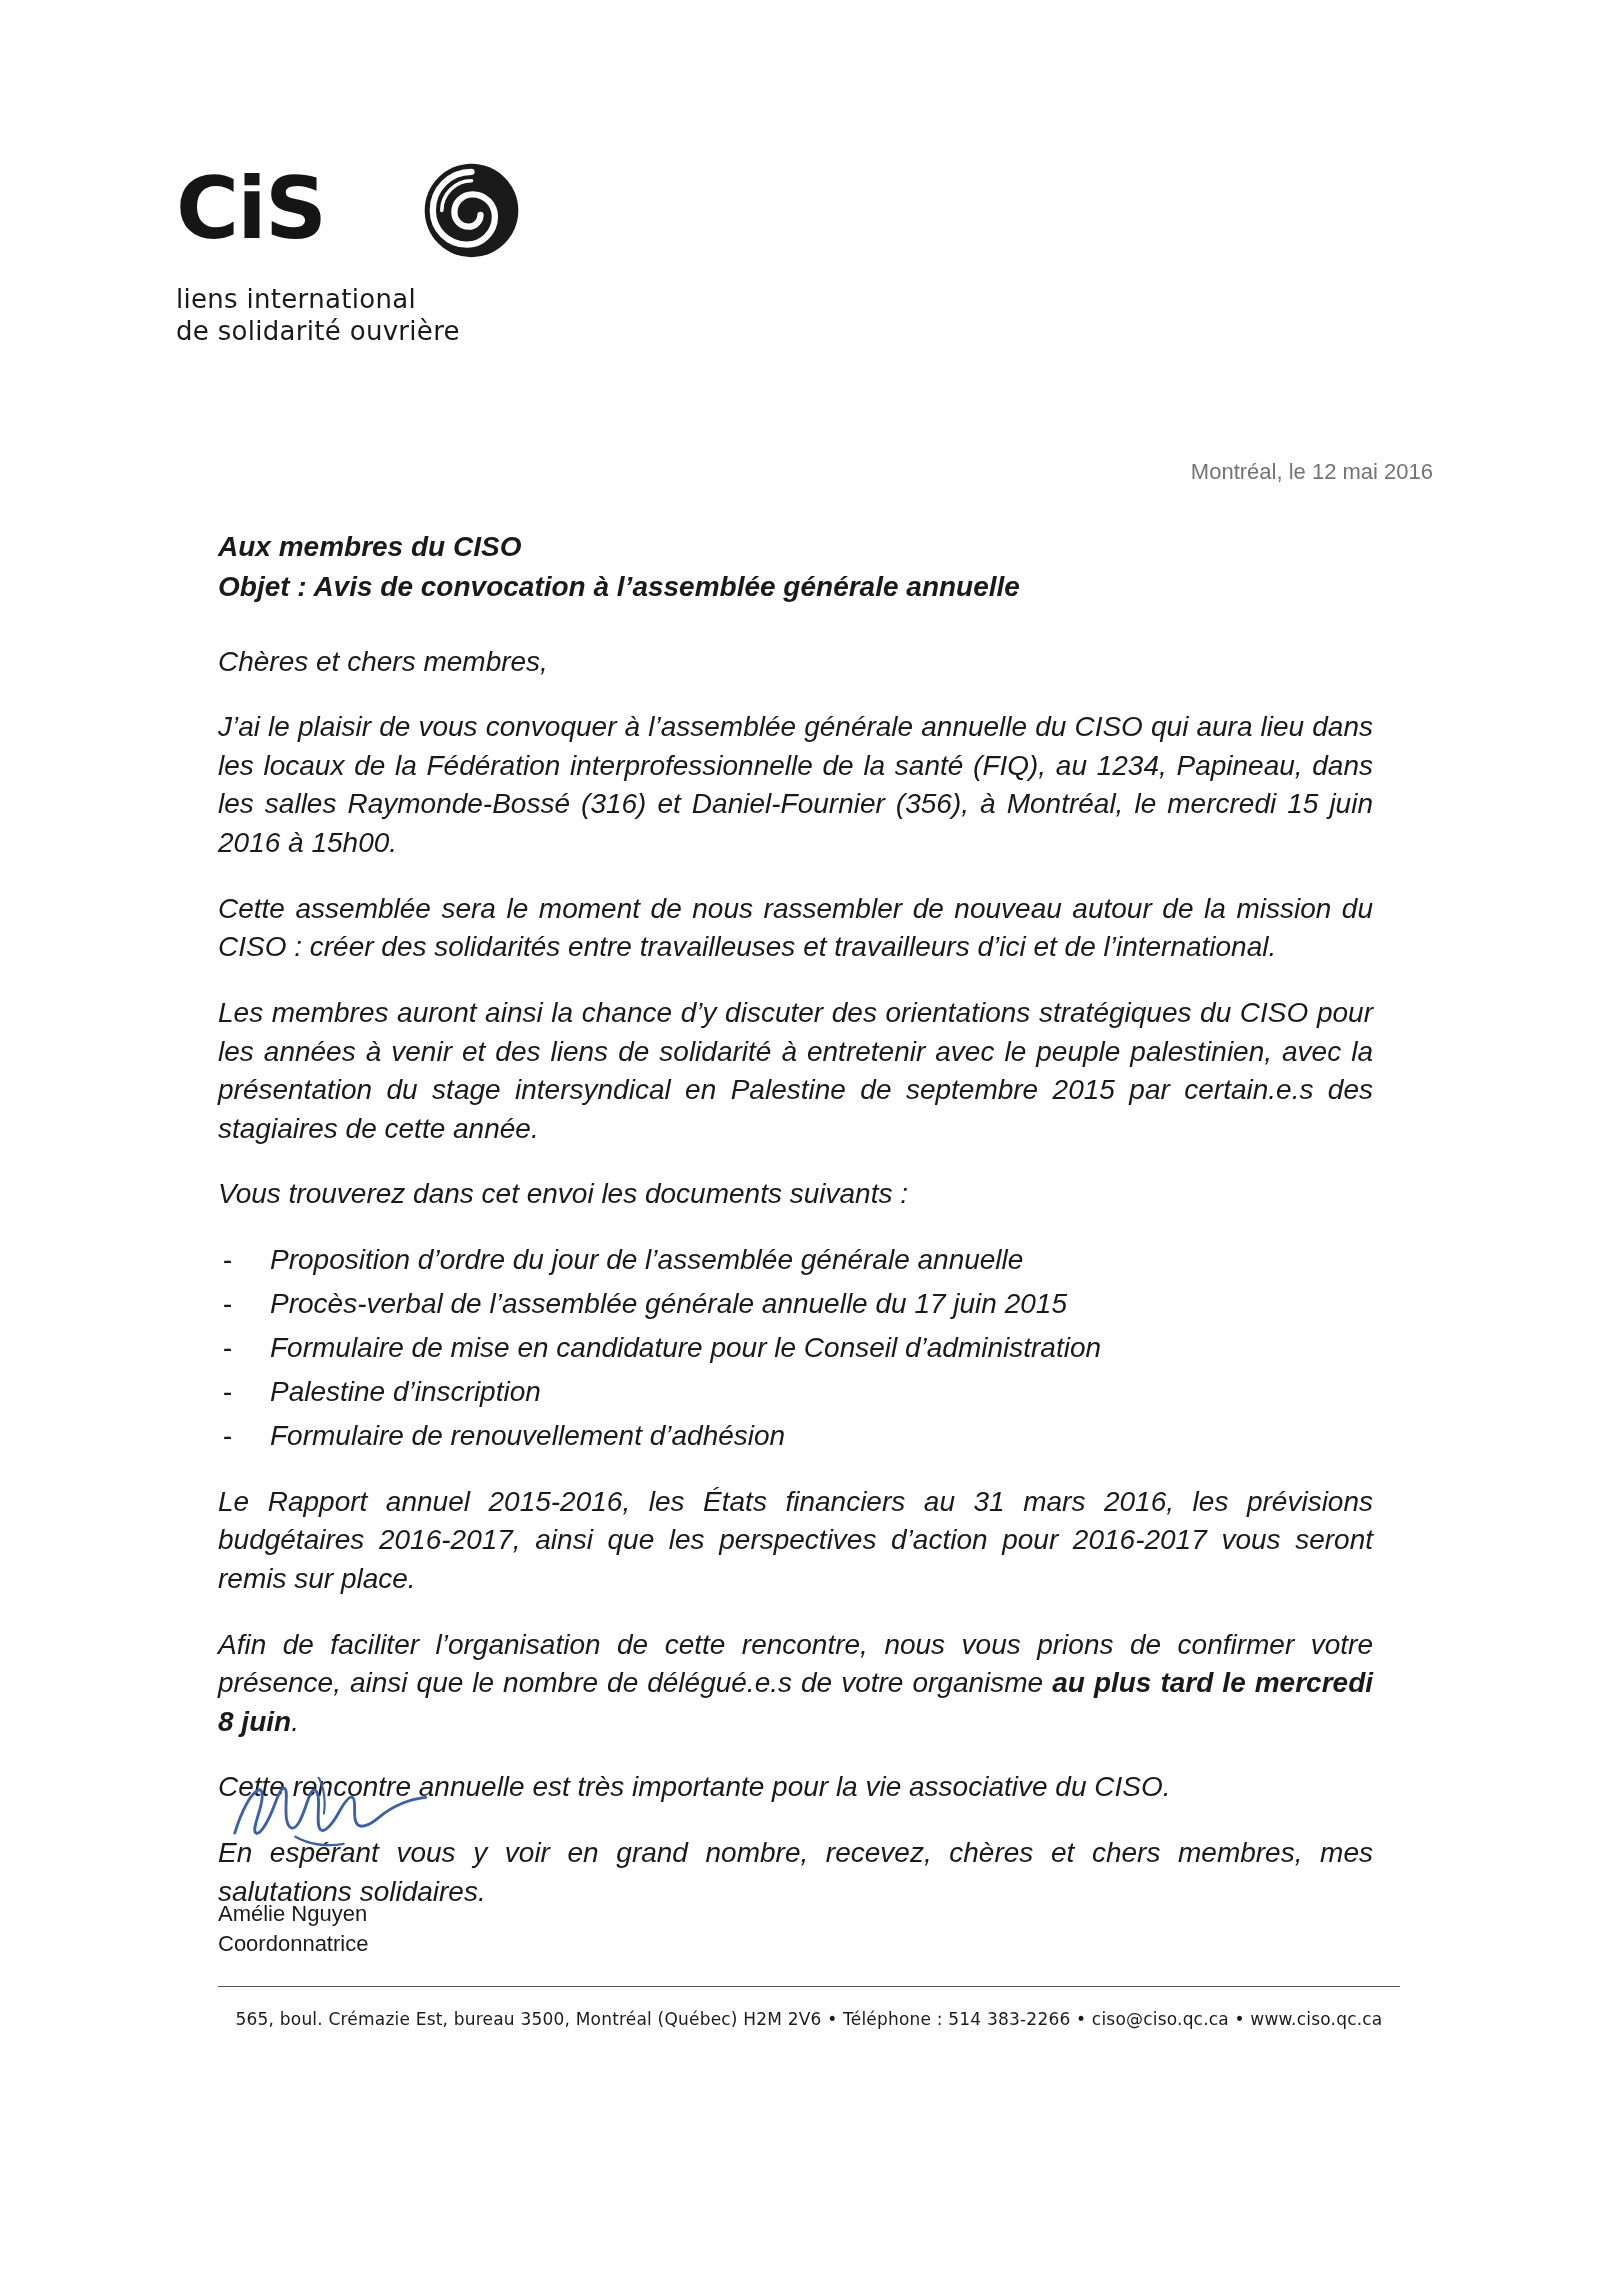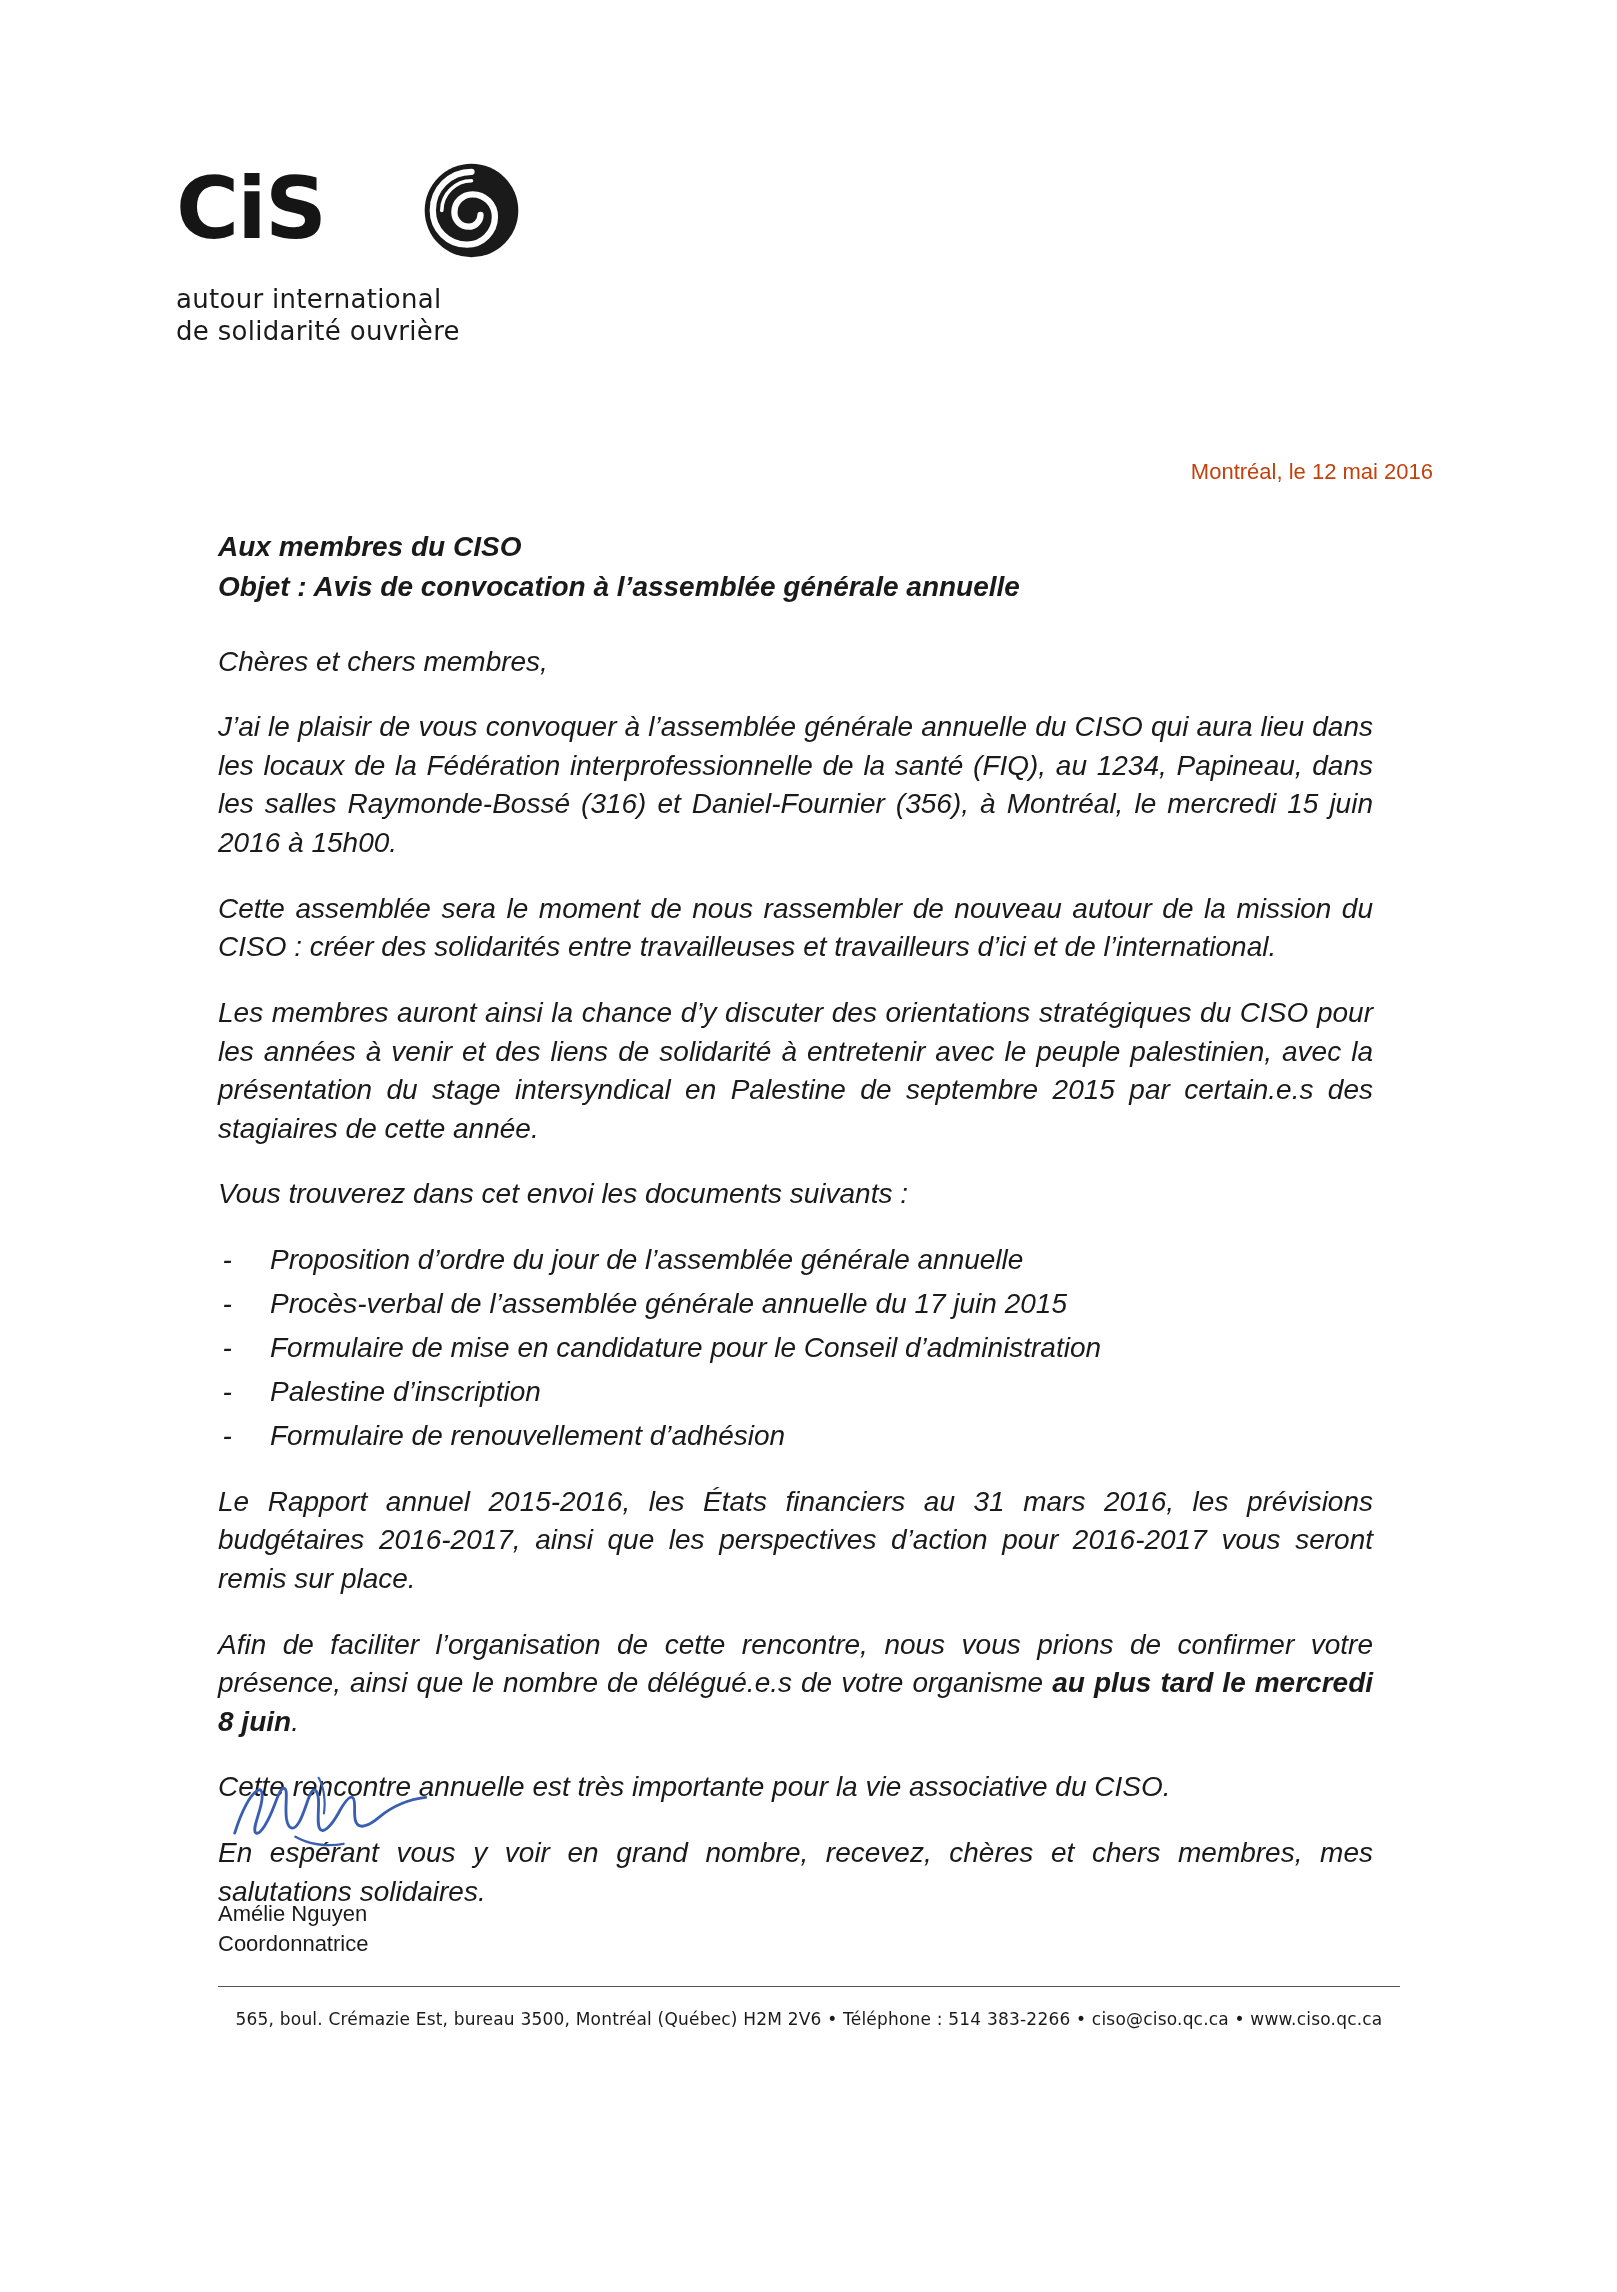--- a/index.html
+++ b/index.html
@@ -60,21 +60,21 @@
     margin-top: 5.4px;
     letter-spacing: 0.3px;
   }
 
   
   .date-line {
     position: absolute;
     right: 184px;
     top: 459px;
     font-size: 22px;
-    color: #c2410c;
+    color: #737373;
   }
   .content {
     position: absolute;
     left: 218px;
     top: 527px;
     width: 1155px;
     font-size: 28px;
     line-height: 1.38;
     color: #1a1a1a;
     text-align: justify;
@@ -159,21 +159,21 @@
   <div class="logo-block">
     <div class="logo-mark">
       <div class="logo-word">CiS</div>
       <svg class="logo-swirl" viewBox="0 0 110 110">
         <circle cx="55" cy="55" r="52" fill="#1a1a1a"></circle>
         <path d="M55 12 C31 12 12 31 12 55 C12 76 29 93 50 93 C67 93 81 79 81 62 C81 48 70 37 56 37 C45 37 36 46 36 57 C36 66 43 73 52 73 C59 73 65 67 65 60" fill="none" stroke="#ffffff" stroke-width="7" stroke-linecap="round"></path>
         <path d="M55 22 C37 22 22 37 22 55" fill="none" stroke="#ffffff" stroke-width="4" stroke-linecap="round"></path>
       </svg>
     </div>
     <div class="logo-sub">
-      <div>autour international</div>
+      <div>liens international</div>
       <div>de solidarité ouvrière</div>
     </div>
   </div>
 
   <div class="date-line">Montréal, le 12 mai 2016</div>
 
   <div class="content">
 
     <p class="addr">
       <span>Aux membres du CISO</span>

